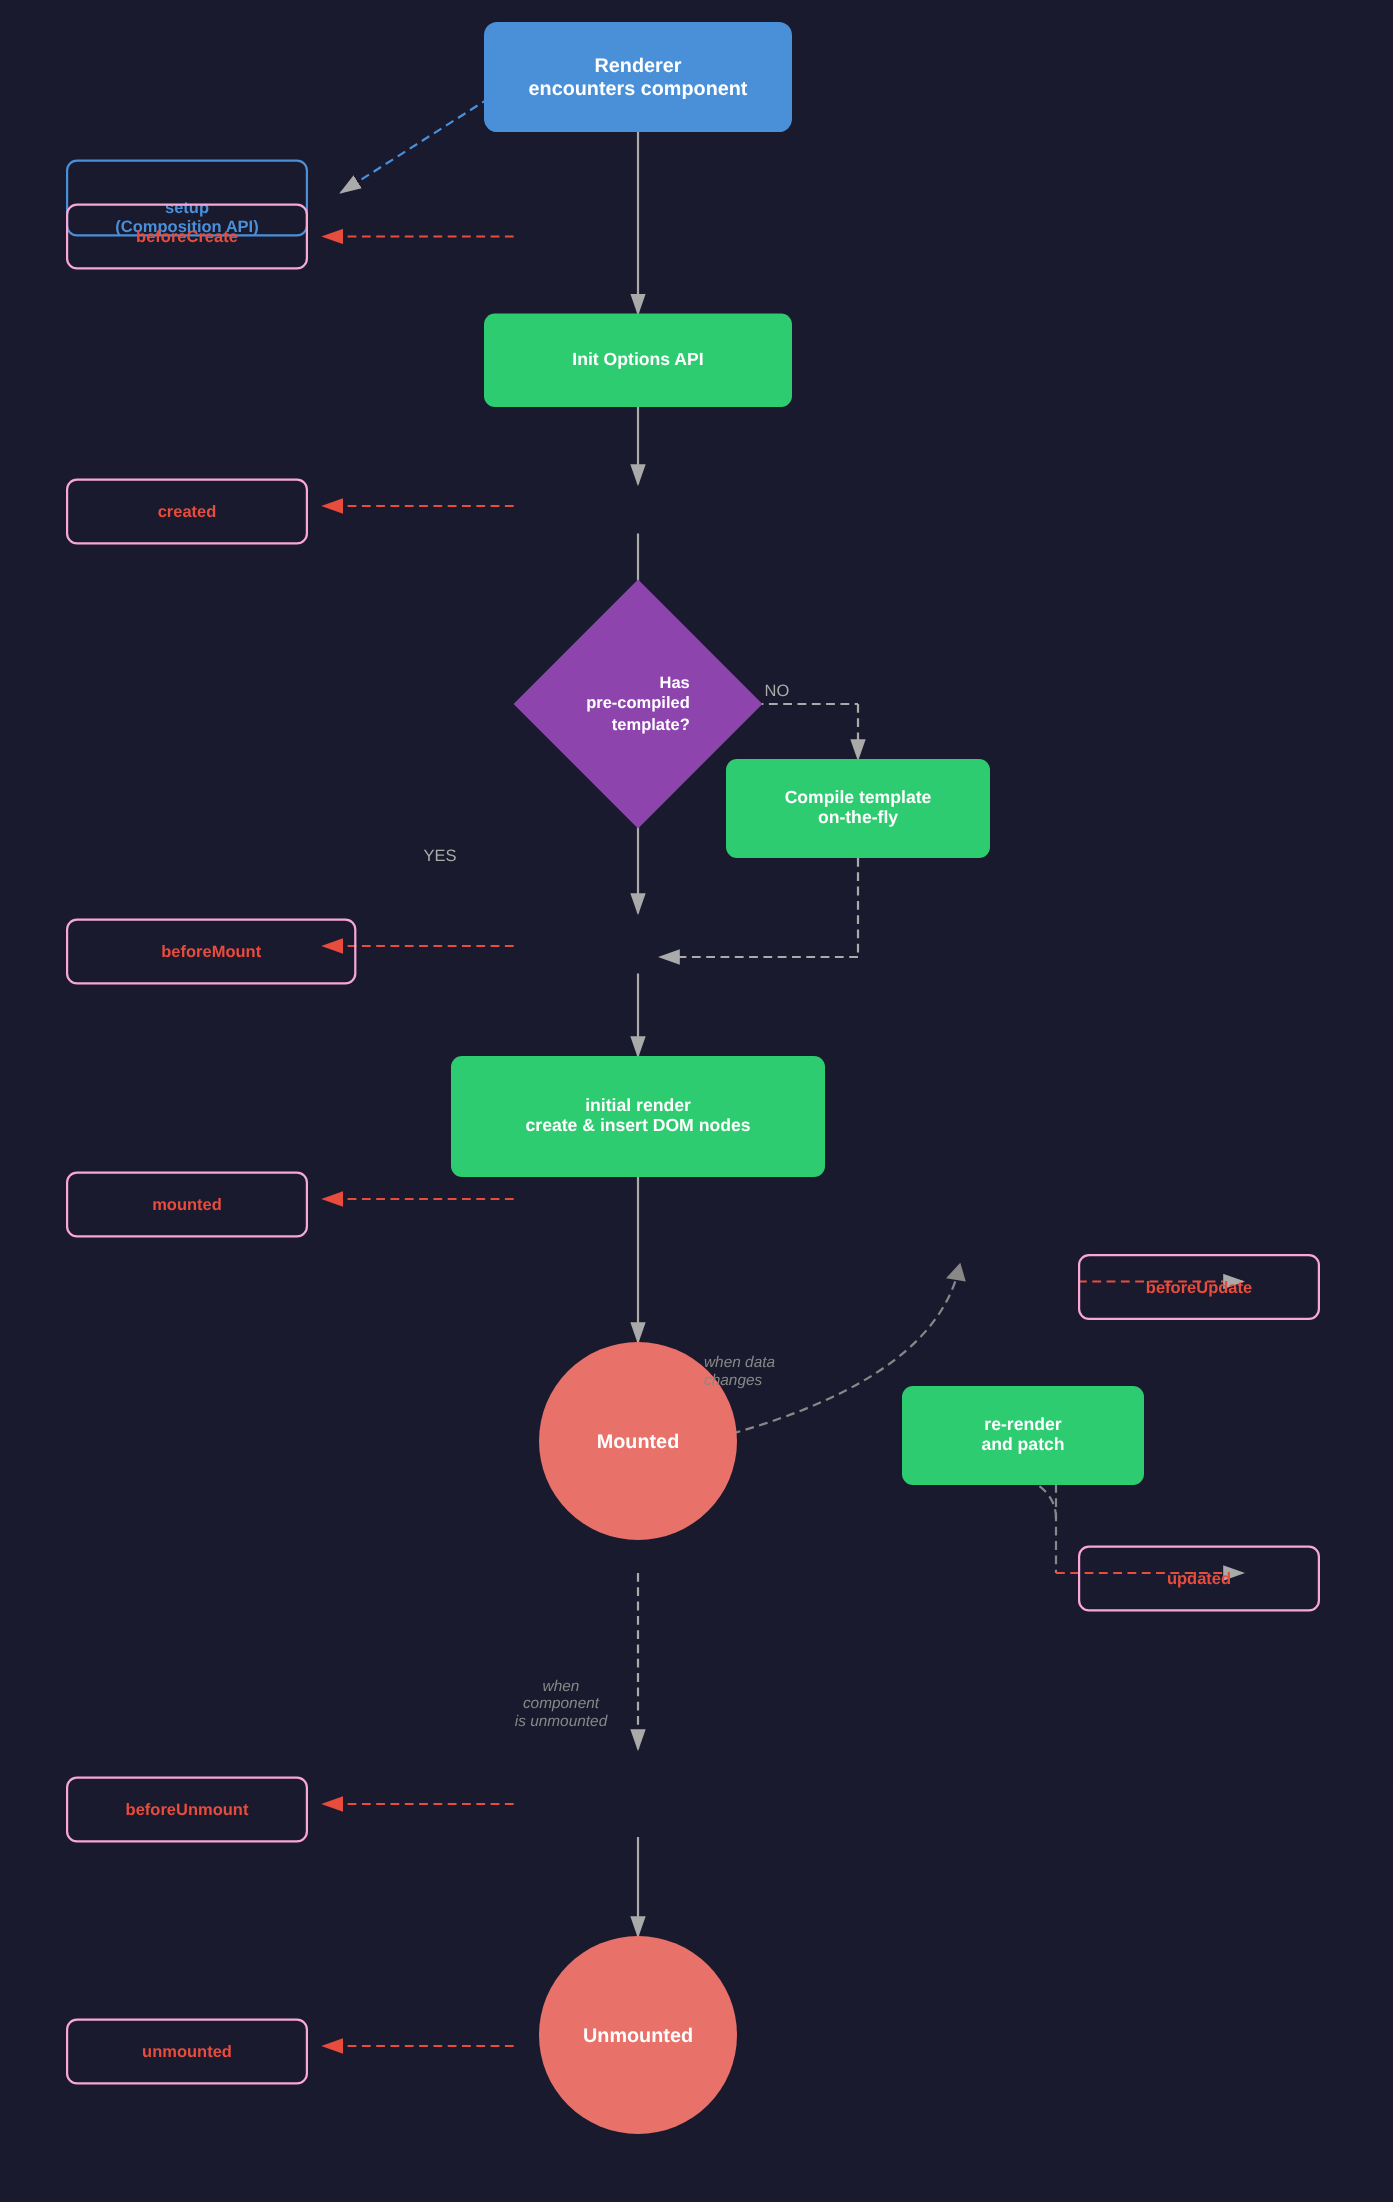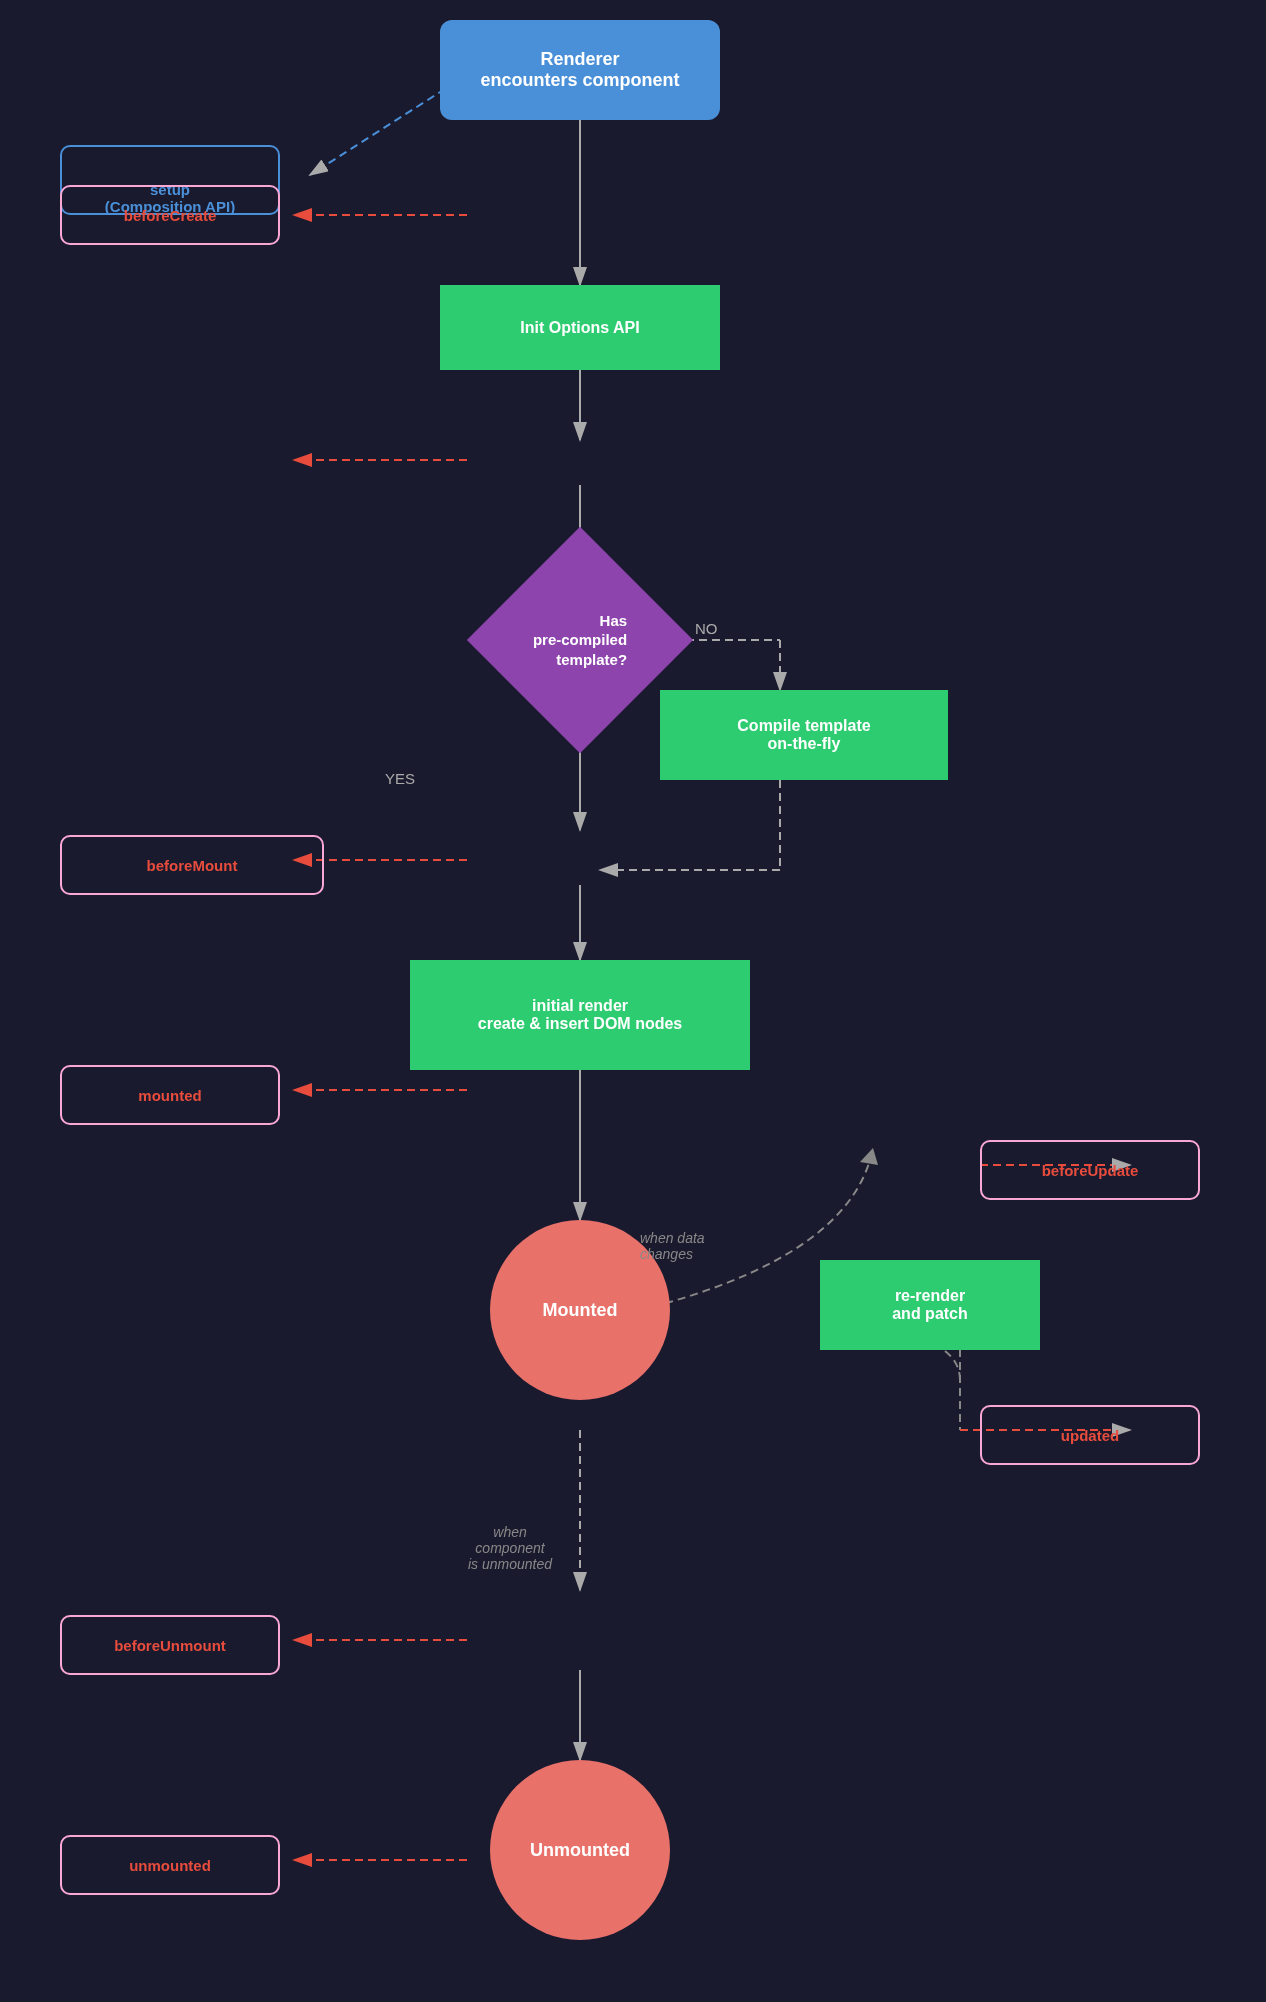--- a/index.html
+++ b/index.html
@@ -25,21 +25,21 @@
       text-align: center;
       display: flex;
       align-items: center;
       justify-content: center;
       font-size: 18px;
       font-weight: bold;
     }
     .box-green {
       position: absolute;
       background: #2ecc71;
-      border-radius: 0;
+      border-radius: 10px;
       color: white;
       text-align: center;
       display: flex;
       align-items: center;
       justify-content: center;
       font-size: 16px;
       font-weight: bold;
     }
     .box-outline-blue {
       position: absolute;
@@ -190,38 +190,41 @@
   </div>
 
   <div class="box-outline-red" style="left:60px; top:185px; width:220px; height:60px;">
     <span>beforeCreate</span>
   </div>
 
   <div class="box-green" style="left:440px; top:285px; width:280px; height:85px;">
     <span>Init Options API</span>
   </div>
 
+  <div class="box-outline-red" style="left:60px; top:435px; width:220px; height:60px;">
+    <span>created</span>
+  </div>
 
   <div class="diamond" style="left:500px; top:560px;">
   </div>
   <div class="diamond-text" style="left:470px; top:575px; width:220px; height:130px;">
     <span style="white-space:pre-line;">Has
 pre-compiled
 template?</span>
   </div>
 
   <div class="label-text" style="left:695px; top:620px; color:#aaa; font-style:normal; font-size:15px;">
     <span>NO</span>
   </div>
 
   <div class="label-text" style="left:385px; top:770px; color:#aaa; font-style:normal; font-size:15px;">
     <span>YES</span>
   </div>
 
-  <div class="box-green" style="left:660px; top:690px; width:288px; height:90px;">
+  <div class="box-green" style="left:660px; top:690px; width:240px; height:90px;">
     <span style="white-space:pre-line;">Compile template
 on-the-fly</span>
   </div>
 
   <div class="box-outline-red" style="left:60px; top:835px; width:264px; height:60px;">
     <span>beforeMount</span>
   </div>
 
   <div class="box-green" style="left:410px; top:960px; width:340px; height:110px;">
     <span style="white-space:pre-line;">initial render

